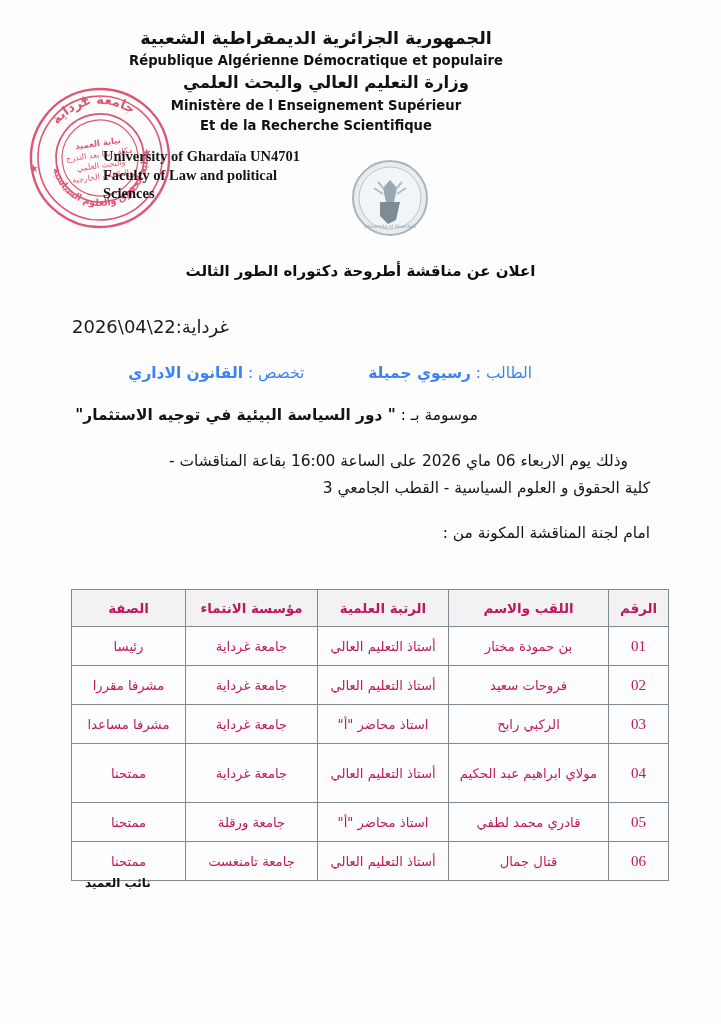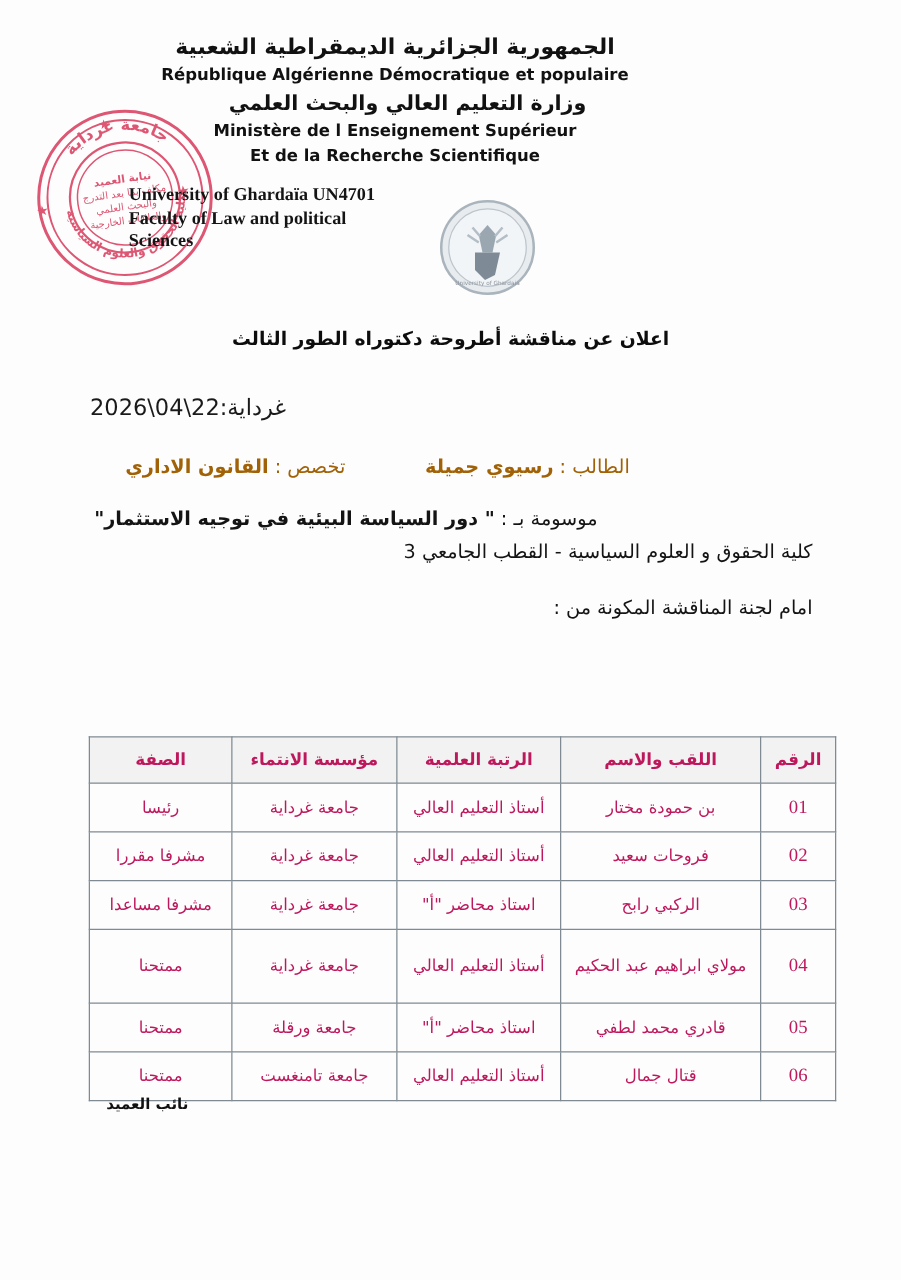--- a/index.html
+++ b/index.html
@@ -158,23 +158,23 @@
     text-align: justify;
     text-align-last: right;
     text-indent: 22px;
     color: #141414;
   }
   .line-student {
     margin-top: 16px;
     font-family: "DejaVu Sans", sans-serif;
     font-size: 15.4px;
     line-height: 1.7;
-    text-align: center;
+    text-align: right;
     padding-right: 118px;
-    color: #a16207;
+    color: #3b82f6;
   }
   .line-student .b { font-weight: bold; }
   .gap-sp { display: inline-block; width: 54px; }
 
   .line-title {
     margin-top: 16px;
     font-family: "DejaVu Sans", sans-serif;
     font-size: 15.4px;
     line-height: 1.7;
     text-align: right;
@@ -340,20 +340,21 @@
       <span class="gap-sp"></span>
       <span>تخصص :</span>
       <span class="b">القانون الاداري</span>
     </div>
 
     <div class="line-title">
       <span>موسومة بـ :</span>
       <span class="b">" دور السياسة البيئية في توجيه الاستثمار"</span>
     </div>
 
+    <div class="para-when">وذلك يوم الاربعاء 06 ماي 2026 على الساعة 16:00 بقاعة المناقشات -</div>
     <div class="line-venue">كلية الحقوق و العلوم السياسية - القطب الجامعي 3</div>
 
     <div class="line-jury">امام لجنة المناقشة المكونة من :</div>
   </div>
 
   <div class="jury-table-wrap">
     <table class="jury">
       <colgroup>
         <col class="col-num">
           <col class="col-name">

